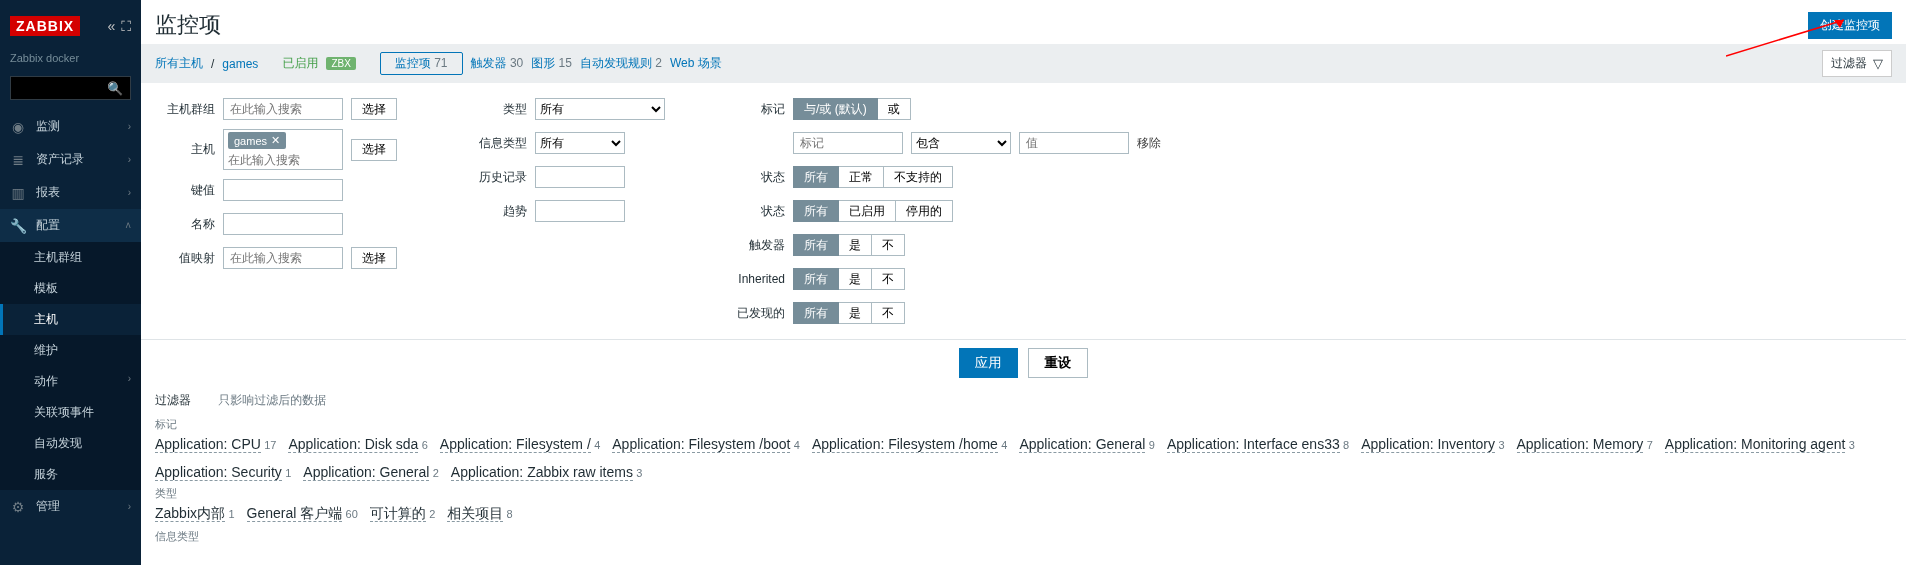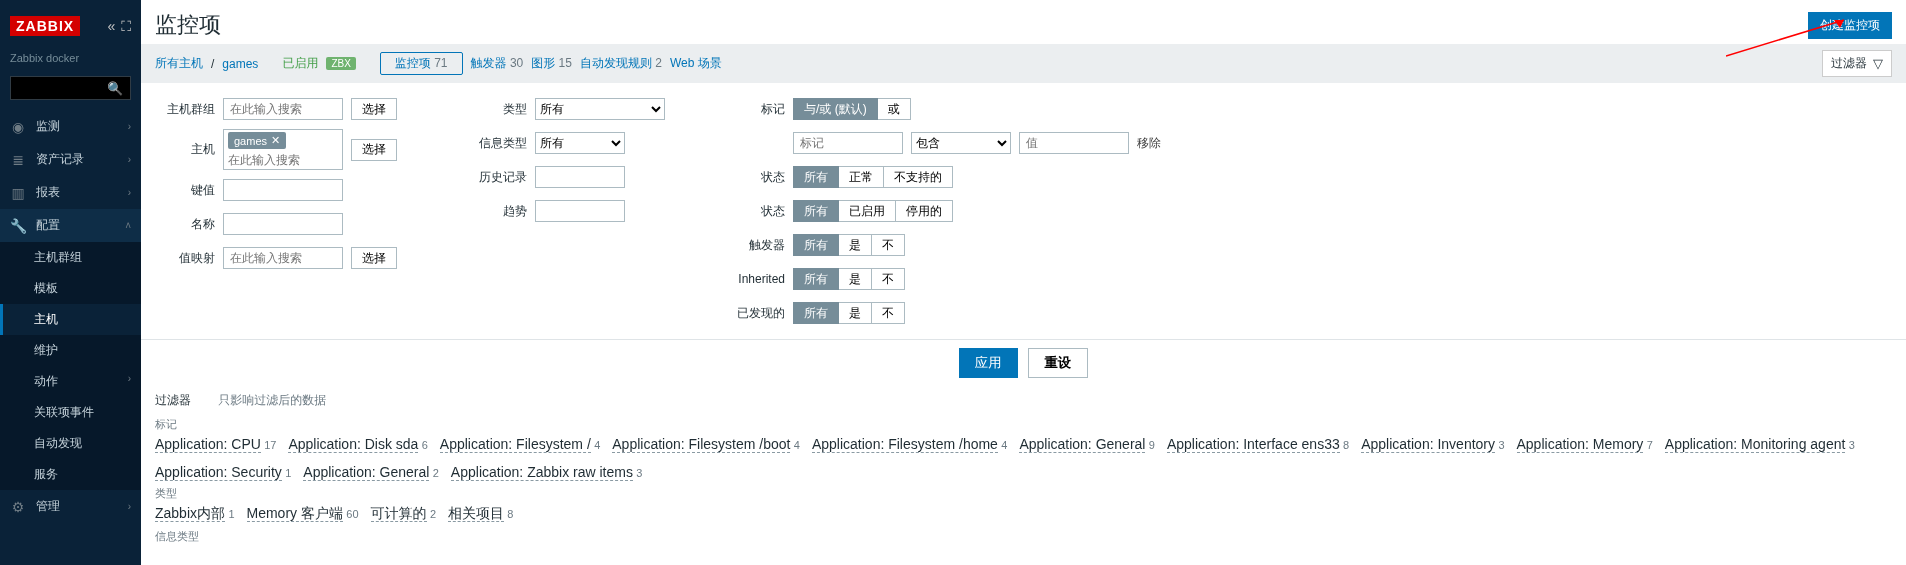--- a/index.html
+++ b/index.html
@@ -293,21 +293,21 @@
           <span><span class="sf-tag">Application: Inventory</span> <span class="sf-count">3</span></span>
           <span><span class="sf-tag">Application: Memory</span> <span class="sf-count">7</span></span>
           <span><span class="sf-tag">Application: Monitoring agent</span> <span class="sf-count">3</span></span>
           <span><span class="sf-tag">Application: Security</span> <span class="sf-count">1</span></span>
           <span><span class="sf-tag">Application: General</span> <span class="sf-count">2</span></span>
           <span><span class="sf-tag">Application: Zabbix raw items</span> <span class="sf-count">3</span></span>
         </div>
       <div class="sf-section-label">类型</div>
       <div class="sf-tags" id="sf-types">
           <span><span class="sf-tag">Zabbix内部</span> <span class="sf-count">1</span></span>
-          <span><span class="sf-tag">Memory 客户端</span> <span class="sf-count">60</span></span>
+          <span><span class="sf-tag">General 客户端</span> <span class="sf-count">60</span></span>
           <span><span class="sf-tag">可计算的</span> <span class="sf-count">2</span></span>
           <span><span class="sf-tag">相关项目</span> <span class="sf-count">8</span></span>
         </div>
       <div class="sf-section-label">信息类型</div>
     </div>
 
     <svg class="arrow" width="120" height="40" style="top:18px; right:60px;">
       <line x1="0" y1="38" x2="118" y2="2" stroke="#ff0000" stroke-width="1.5"></line>
       <polygon points="118,2 108,2 114,10" fill="#ff0000"></polygon>
     </svg>

